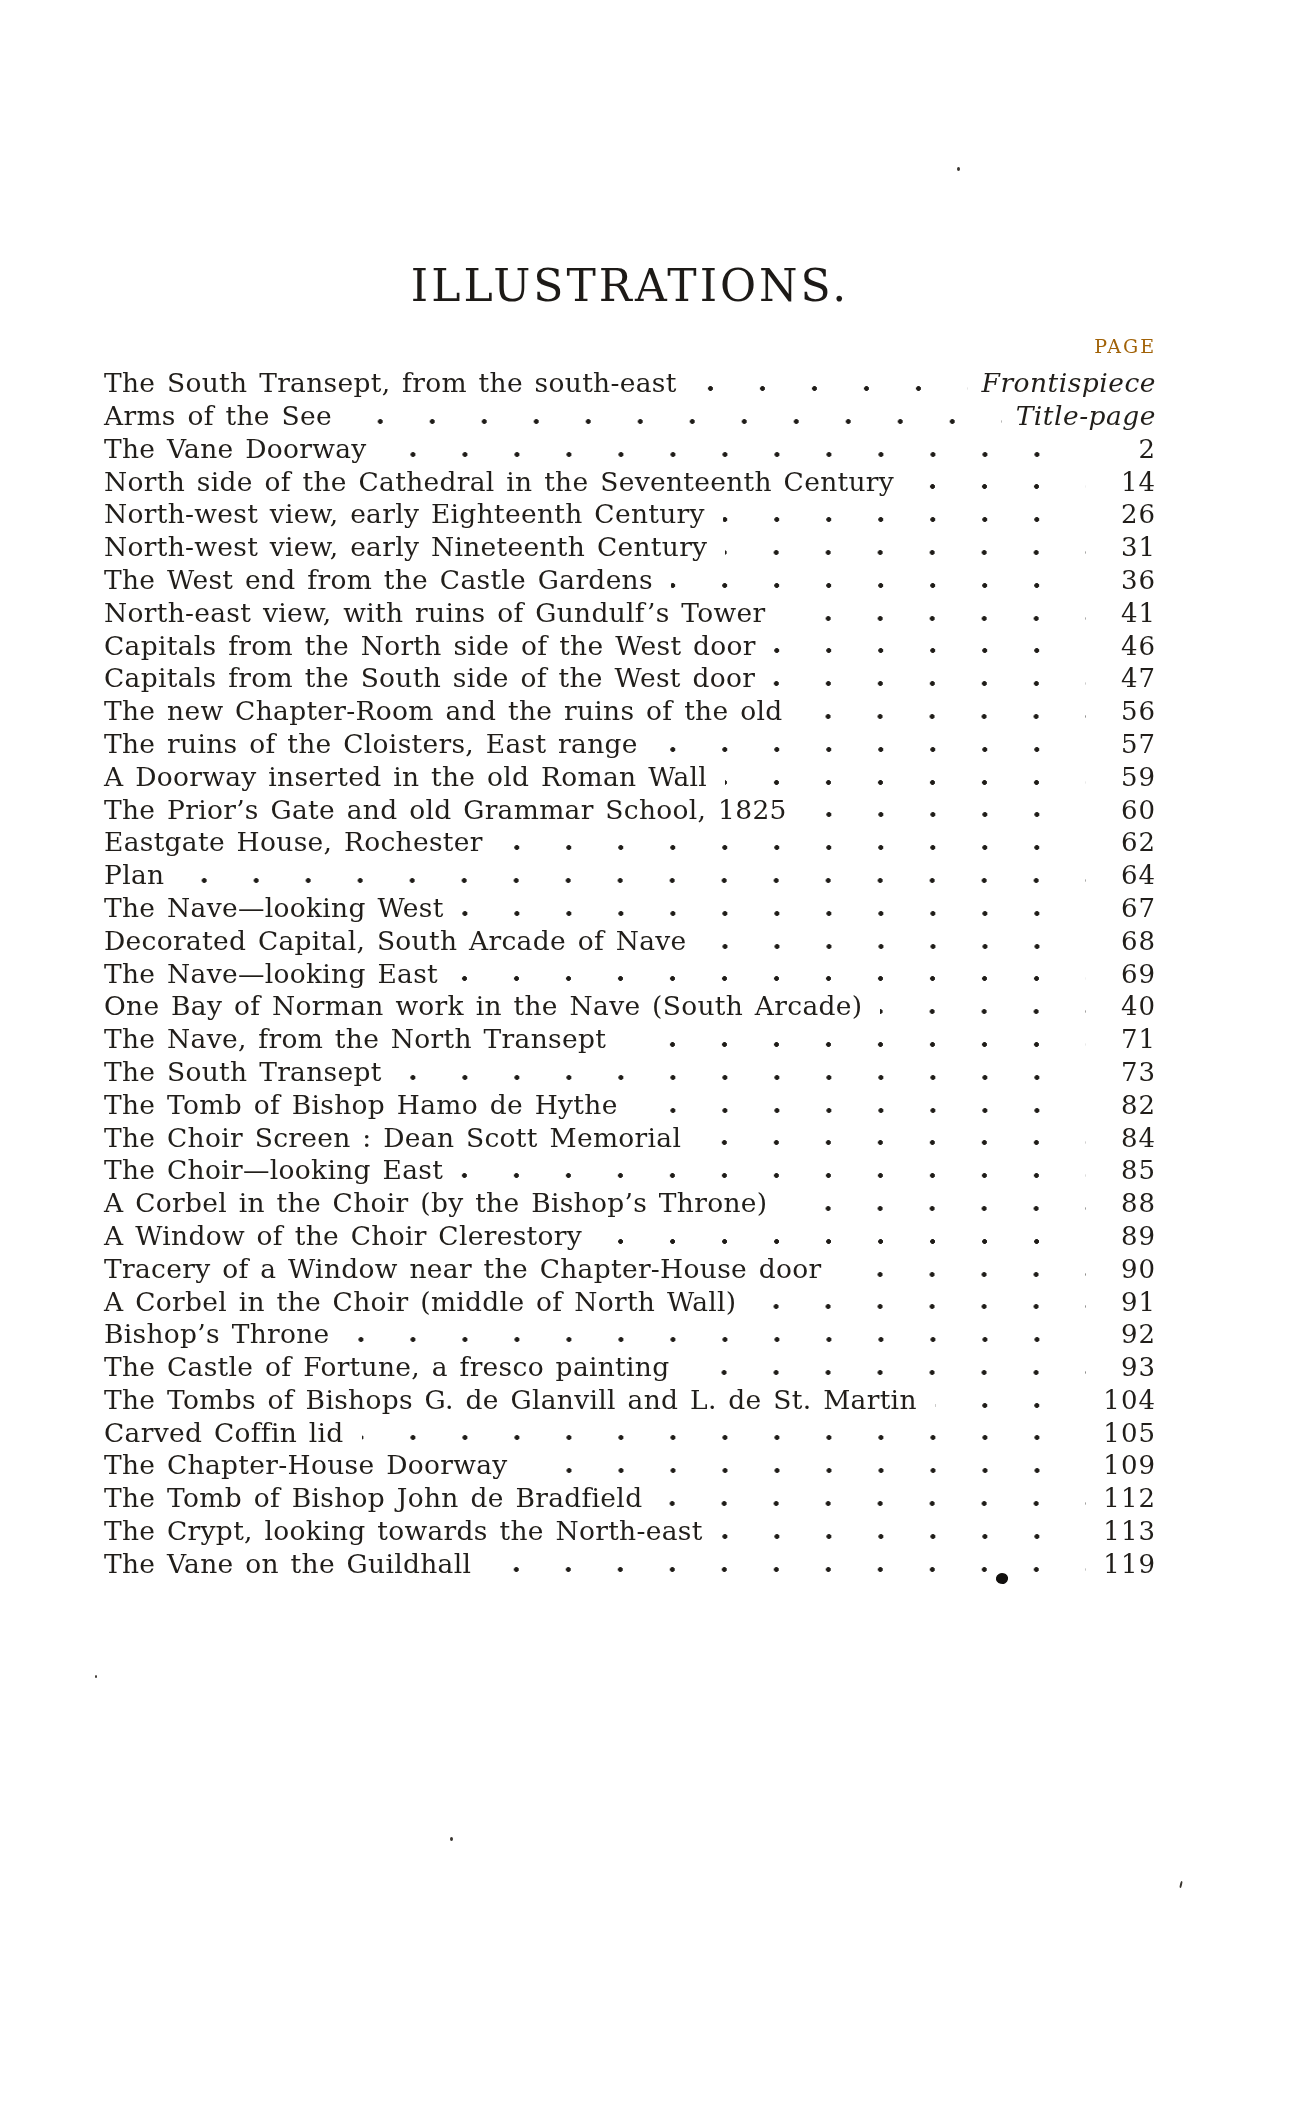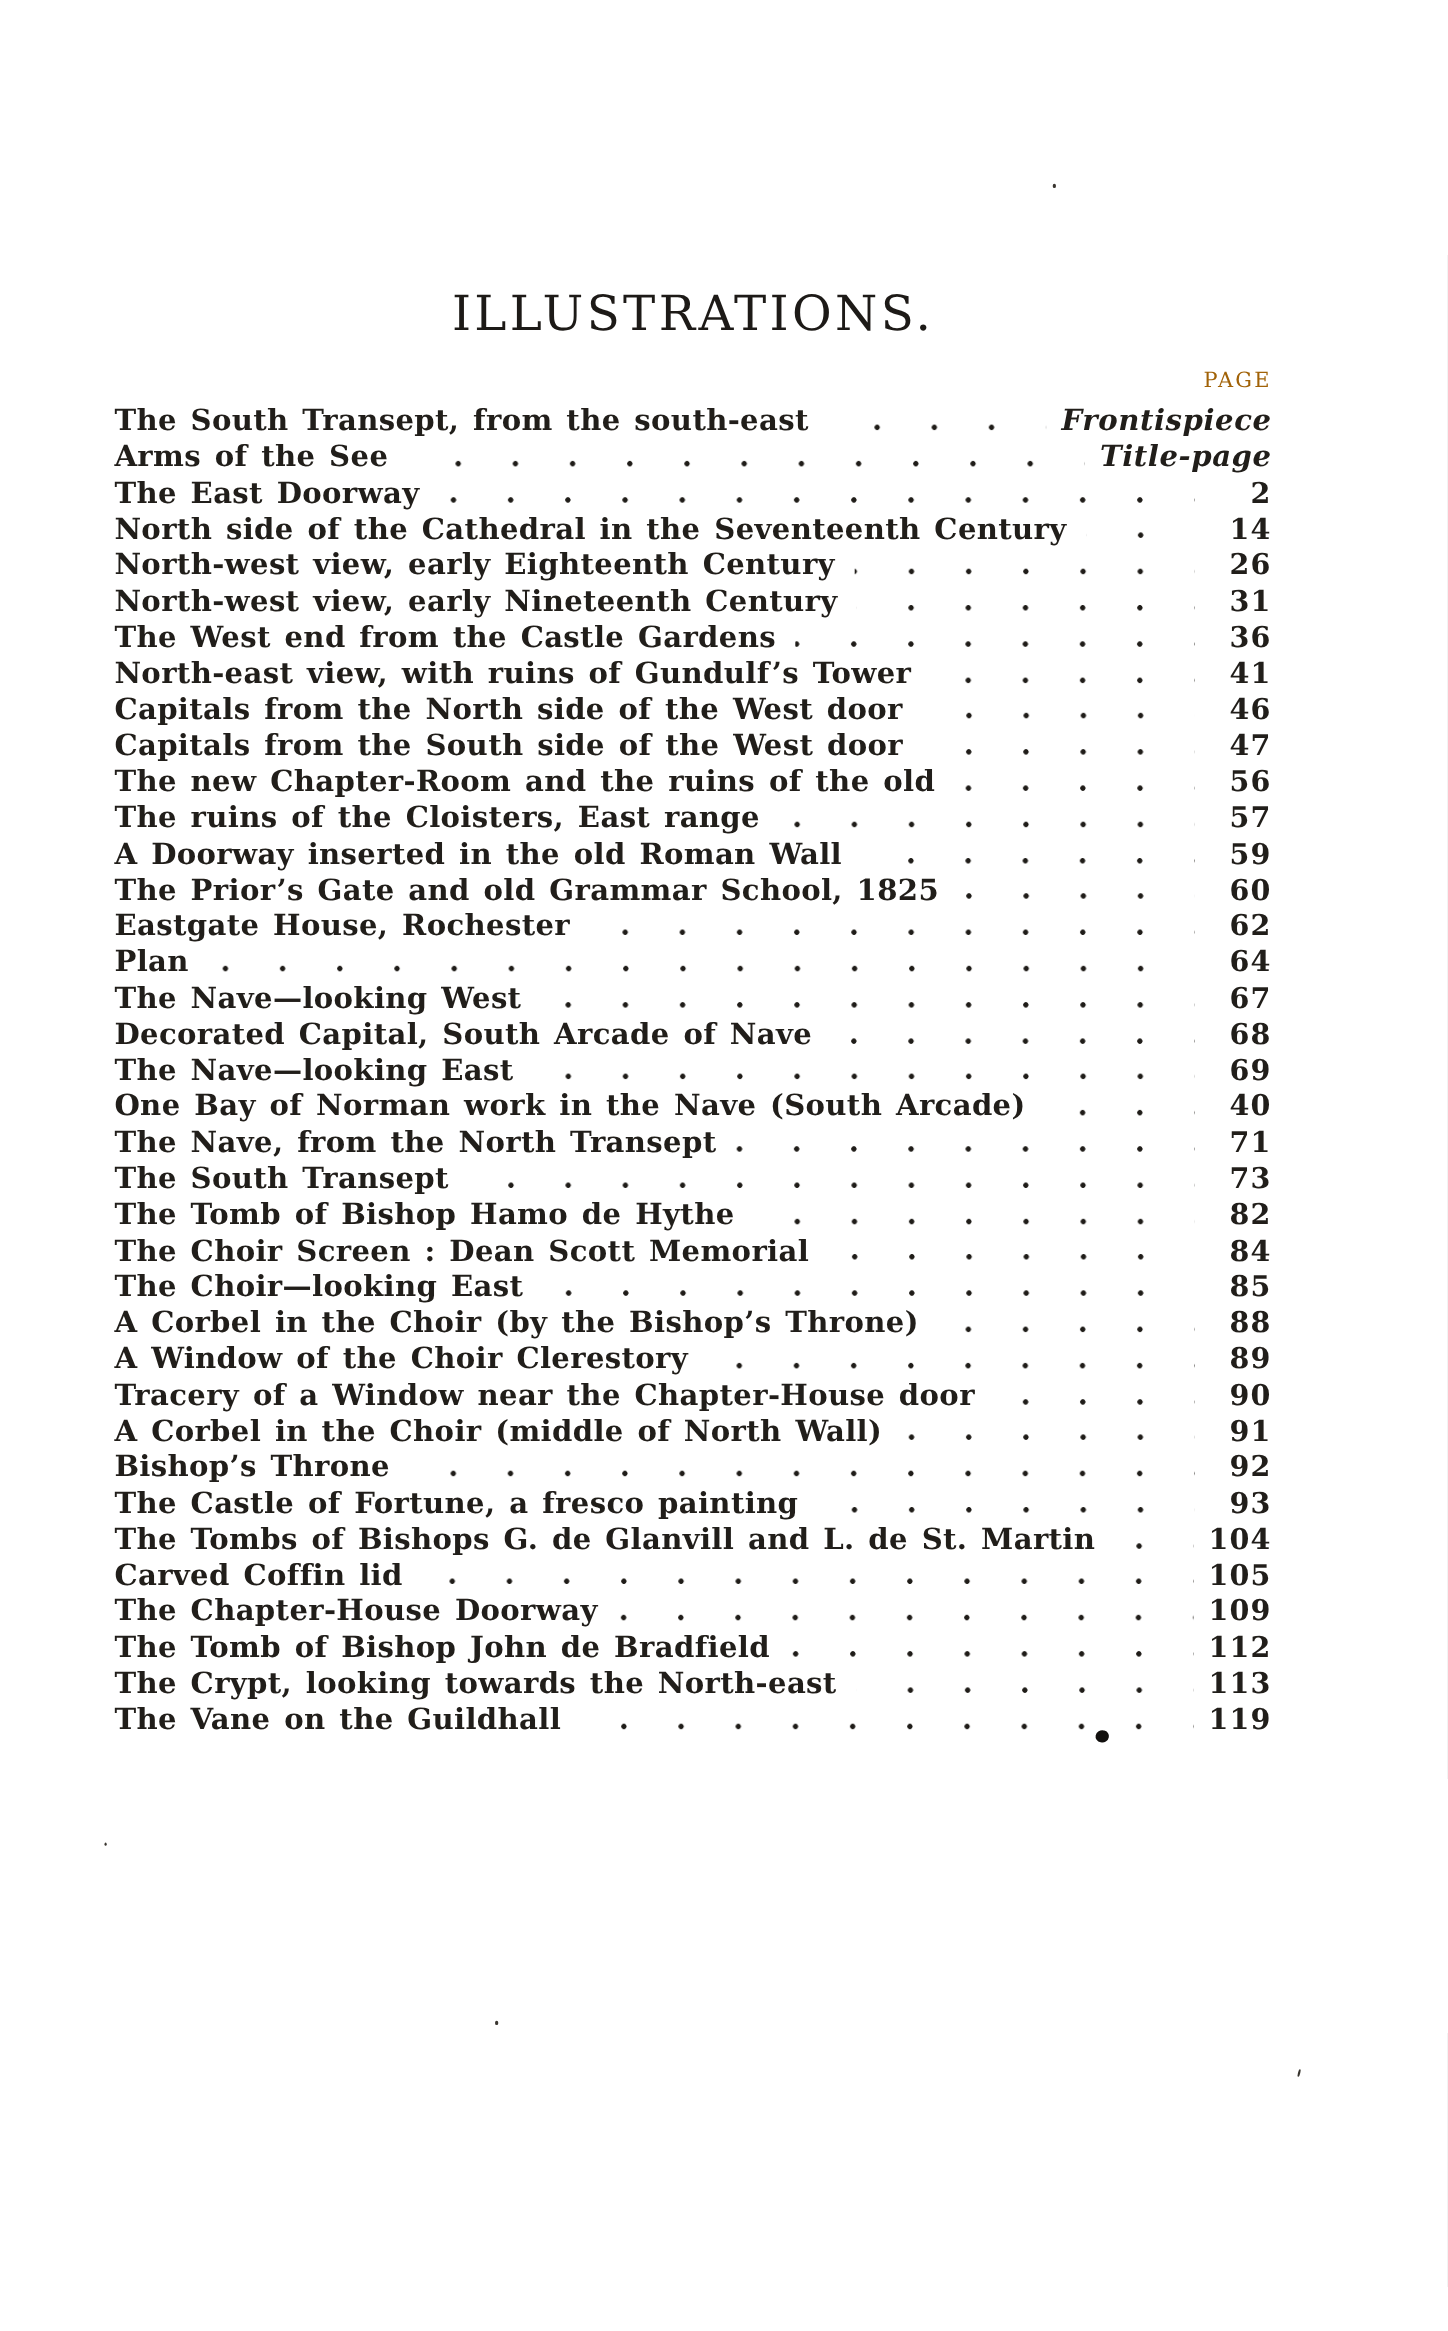--- a/index.html
+++ b/index.html
@@ -43,21 +43,20 @@
   .toc {
     margin-top: 10px;
   }
   .row {
     display: flex;
     align-items: flex-end;
     height: 32.8px;
     font-size: 26.5px;
     line-height: 32.8px;
     white-space: nowrap;
-    font-weight: bold;
   }
   .entry-title {
     flex: 0 0 auto;
     letter-spacing: 0.3px;
     word-spacing: 3px;
   }
   .leader {
     flex: 1 1 0;
     min-width: 0;
     height: 5px;
@@ -116,21 +115,21 @@
     <span class="entry-page italic">Frontispiece</span>
   </div>
 
   <div class="row">
     <span class="entry-title">Arms of the See</span>
     <span class="leader"></span>
     <span class="entry-page italic">Title-page</span>
   </div>
 
   <div class="row">
-    <span class="entry-title">The East Doorway</span>
+    <span class="entry-title">The Vane Doorway</span>
     <span class="leader"></span>
     <span class="entry-page">2</span>
   </div>
 
   <div class="row">
     <span class="entry-title">North side of the Cathedral in the Seventeenth Century</span>
     <span class="leader"></span>
     <span class="entry-page">14</span>
   </div>
 

